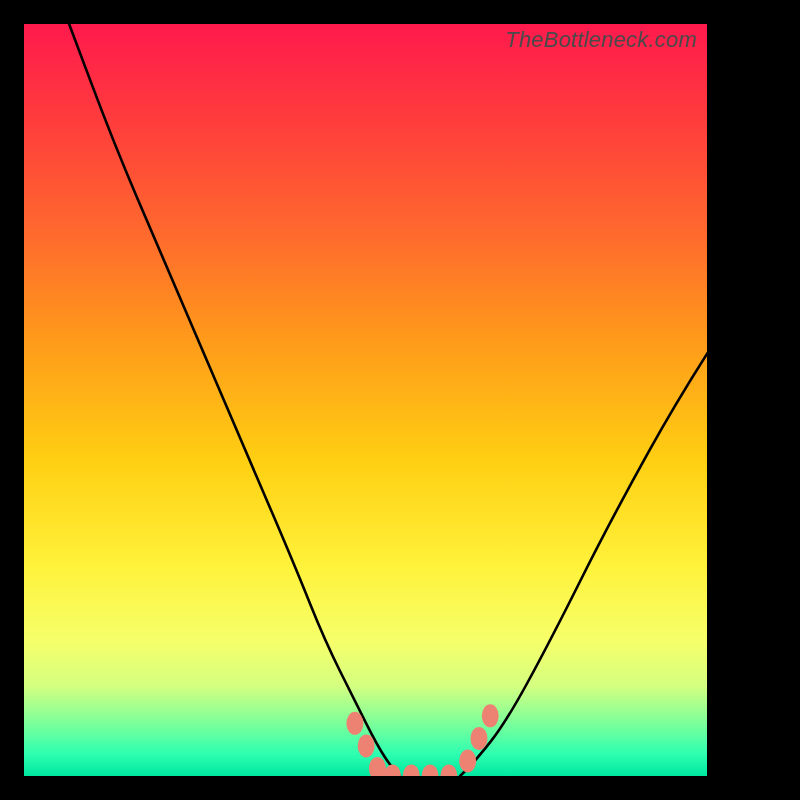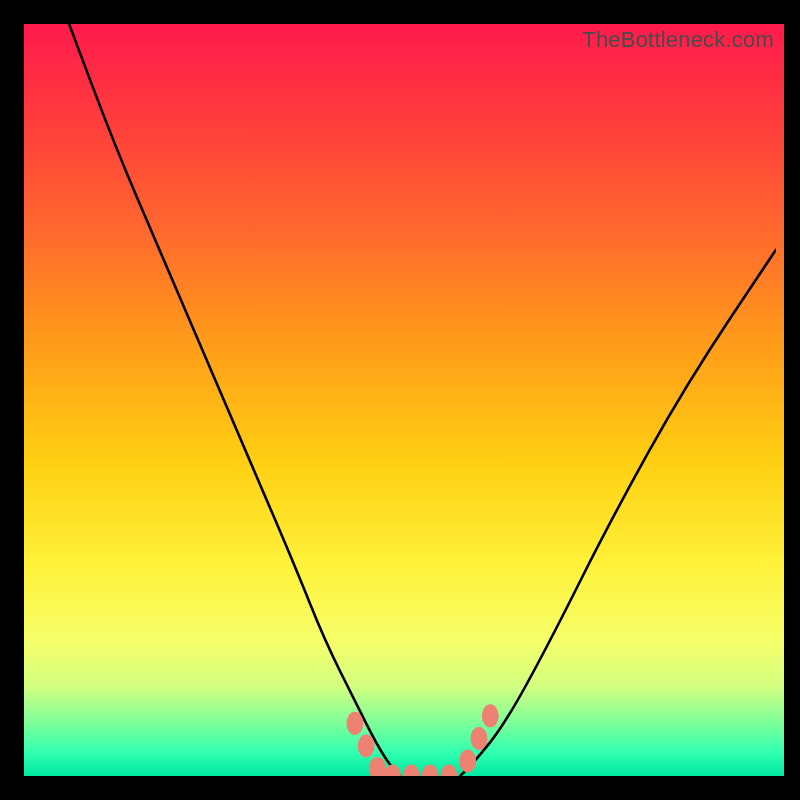--- a/index.html
+++ b/index.html
@@ -14,37 +14,38 @@
   .frame {
     position: relative;
     width: 800px;
     height: 800px;
     background: #000;
   }
   .plot-area {
     position: absolute;
     left: 24px;
     top: 24px;
-    width: 760px;
+    width: 683px;
     height: 752px;
     background: linear-gradient(
       to bottom,
       #ff1a4d 0%,
       #ff3a3d 12%,
       #ff6a2d 28%,
       #ff9a1a 42%,
       #ffcf12 58%,
       #fff23a 72%,
       #f6ff6a 82%,
       #d4ff80 88%,
       #7cff9a 93%,
       #2fffb0 97%,
       #00e7a0 100%
     );
     overflow: hidden;
+    font-style: italic;
   }
   .overlay-svg {
     position: absolute;
     left: 0;
     top: 0;
     width: 752px;
     height: 752px;
   }
   .watermark {
     position: absolute;

